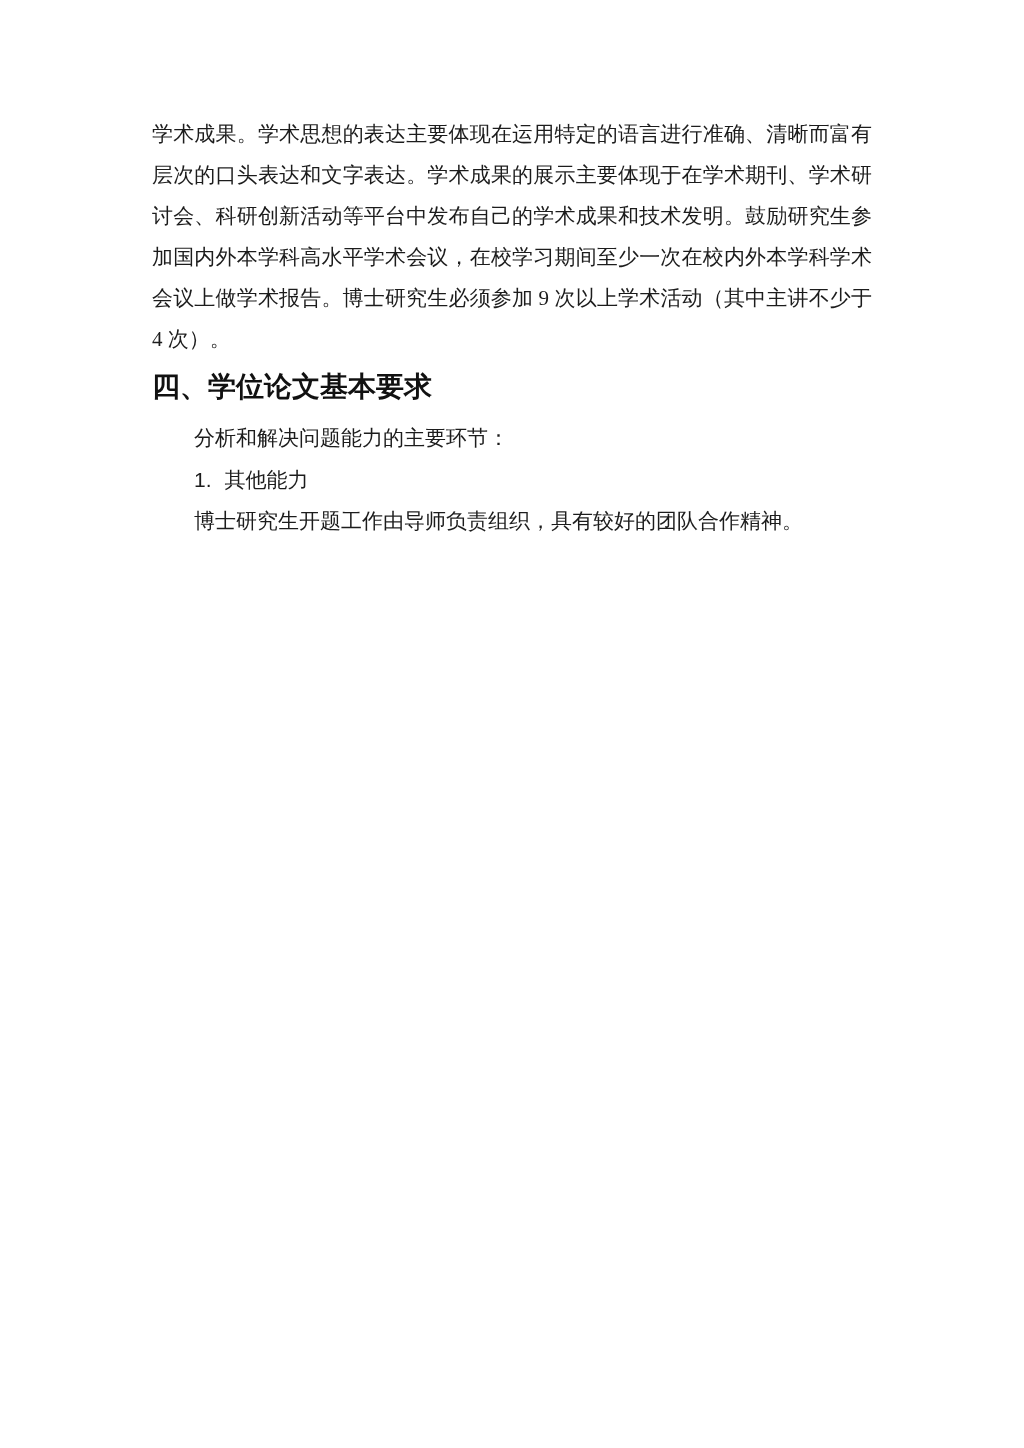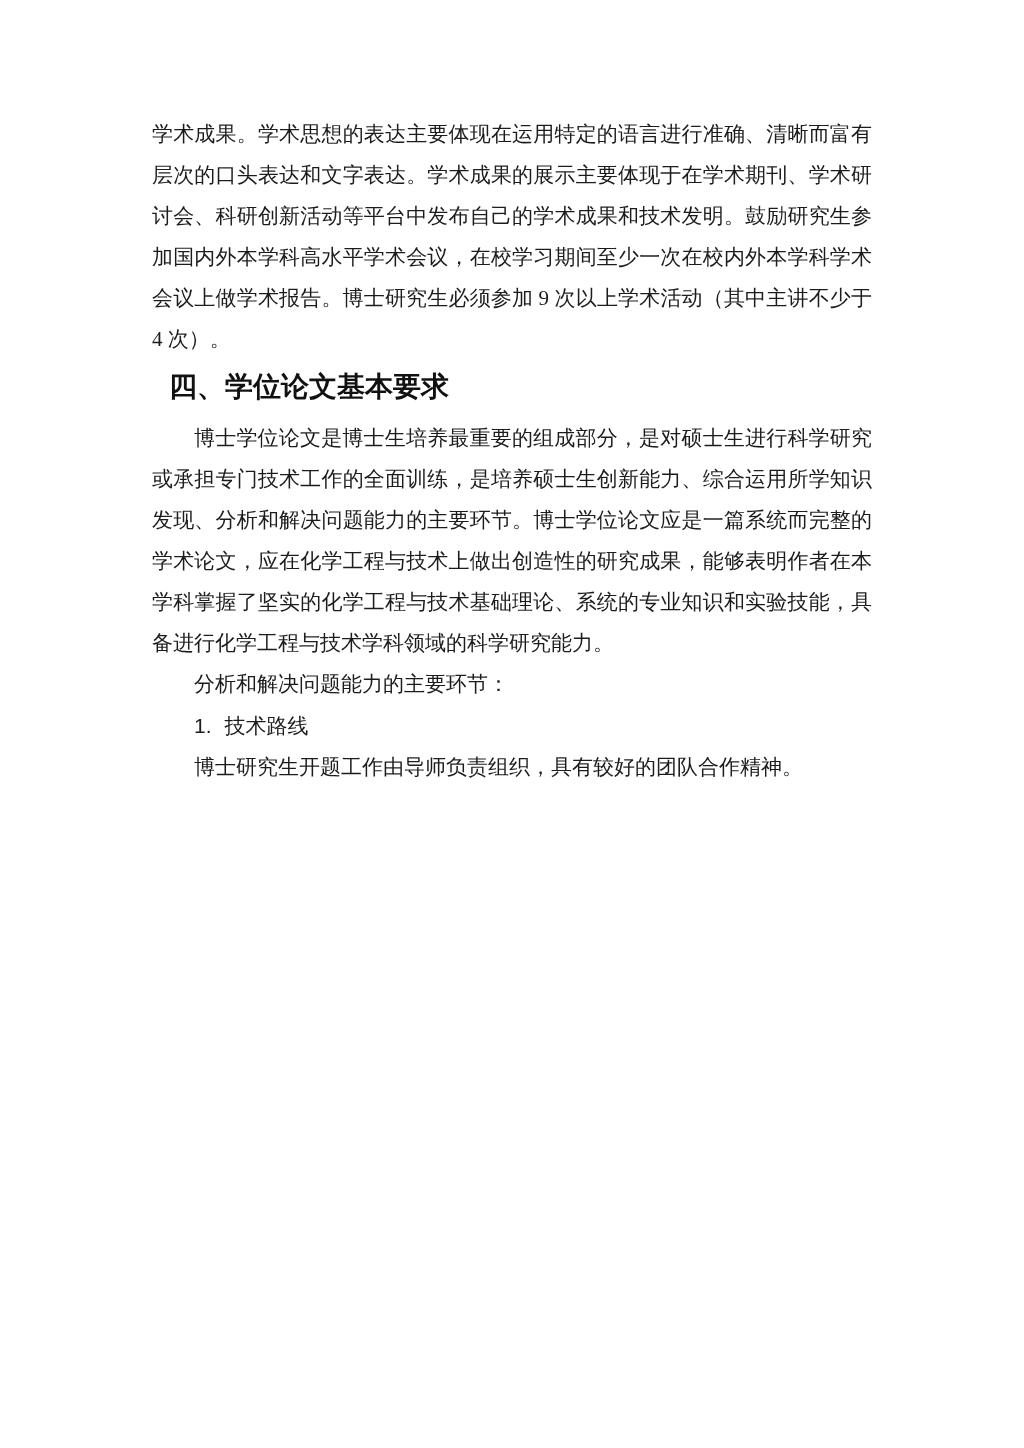--- a/index.html
+++ b/index.html
@@ -32,21 +32,21 @@
   }
   .noindent {
     text-indent: 0;
   }
   .heading {
     font-family: "Liberation Sans", "DejaVu Sans", sans-serif;
     font-size: 28px;
     line-height: 36px;
     font-weight: bold;
     color: #111111;
-    margin: 9px 0 13px 17px;
+    margin: 9px 0 13px 0;
     text-align: left;
   }
   .num {
     font-family: "Liberation Sans", "DejaVu Sans", sans-serif;
   }
   .bold {
     font-weight: bold;
   }
   .list-num {
     font-family: "Liberation Sans", "DejaVu Sans", sans-serif;
@@ -56,25 +56,24 @@
 </head>
 <body>
 
 <div class="page">
 
   <p class="noindent">学术成果。学术思想的表达主要体现在运用特定的语言进行准确、清晰而富有层次的口头表达和文字表达。学术成果的展示主要体现于在学术期刊、学术研讨会、科研创新活动等平台中发布自己的学术成果和技术发明。鼓励研究生参加国内外本学科高水平学术会议，在校学习期间至少一次在校内外本学科学术会议上做学术报告。博士研究生必须参加 9 次以上学术活动（其中主讲不少于 4 次）。</p>
 
 
   <h2 class="heading">四、学位论文基本要求</h2>
 
-  <p class="indent">博士学位论文是博士生培养最重要的组成部分，是对硕士生进行科学研究或承担专门技术工作的全面训练，是培养硕士生创新能力、综合运用所学知识发现、分析和解决问题能力的主要环节。博士学位论文应是一篇系统而完整的学术论文，应在化学工程与技术上做出创造性的研究成果，能够表明作者在本学科掌握了坚实的化学工程与技术基础理论、系统的专业知识和实验技能，具备进行化学工程与技术学科领域的科学研究能力。</p>
 
   <p class="indent">分析和解决问题能力的主要环节：</p>
 
-  <p class="indent"><span class="list-num">1.</span><span>技术路线</span></p>
+  <p class="indent"><span class="list-num">1.</span><span>其他能力</span></p>
 
 
   <p class="indent">博士研究生开题工作由导师负责组织，具有较好的团队合作精神。</p>
 
 
 
 
 </div>
 
 </body></html>

